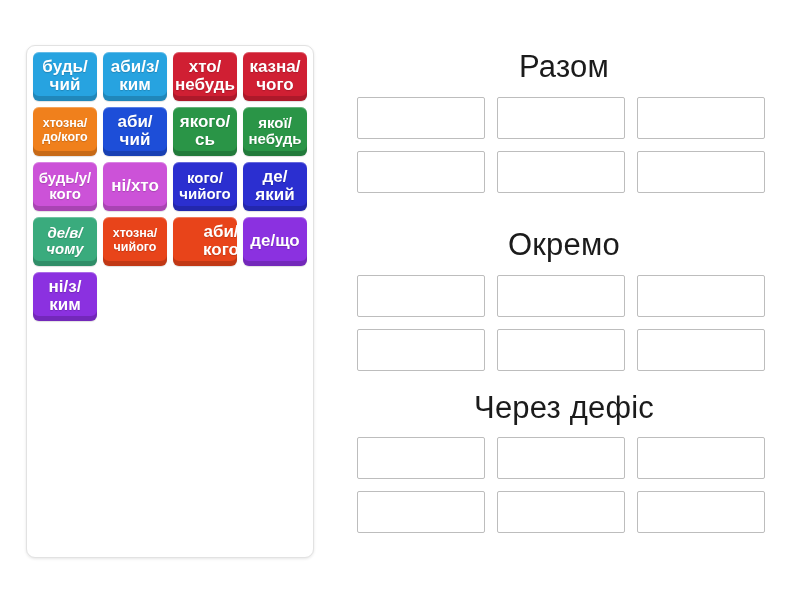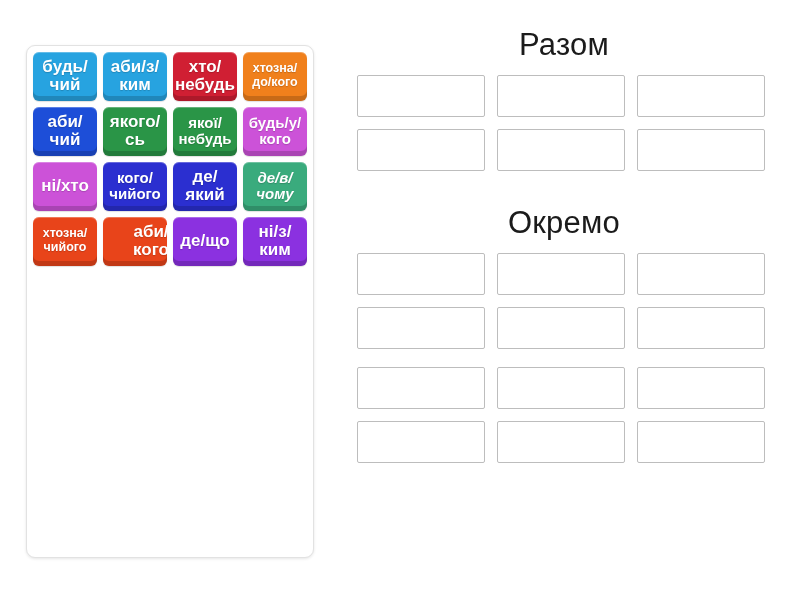--- a/index.html
+++ b/index.html
@@ -62,21 +62,21 @@
   }
 
   .tile.size-lg { font-size: 17px; }
   .tile.size-md { font-size: 15px; }
   .tile.size-sm { font-size: 12.5px; }
 
   
   #categories {
     position: absolute;
     left: 352px;
-    top: 26px;
+    top: 48px;
     width: 424px;
     height: 540px;
   }
 
   .category { margin-bottom: 14px; }
 
   .category-title {
     font-size: 31px;
     font-weight: 300;
     color: #1b1b1b;
@@ -109,20 +109,21 @@
 </head>
 <body>
 
 <div id="app">
 
   <div id="tile-panel">
     <div id="tile-grid">
         <div class="tile size-lg" style="background: rgb(39, 163, 224);">будь/чий</div>
         <div class="tile size-lg" style="background: rgb(39, 163, 224);">аби/з/ким</div>
         <div class="tile size-lg" style="background: rgb(208, 31, 51);">хто/небудь</div>
+        <div class="tile size-lg" style="background: rgb(208, 31, 51);">казна/чого</div>
         <div class="tile size-sm" style="background: rgb(240, 128, 28);">хтозна/до/кого</div>
         <div class="tile size-lg" style="background: #1d4ed8;">аби/чий</div>
         <div class="tile size-lg" style="background: rgb(42, 149, 71);">якого/сь</div>
         <div class="tile size-md" style="background: rgb(42, 149, 71);">якої/небудь</div>
         <div class="tile size-md" style="background: rgb(204, 82, 216);">будь/у/кого</div>
         <div class="tile size-lg" style="background: rgb(204, 82, 216);">ні/хто</div>
         <div class="tile size-md" style="background: rgb(43, 47, 208);">кого/чийого</div>
         <div class="tile size-lg" style="background: rgb(43, 47, 208);">де/який</div>
         <div class="tile size-md" style="background: rgb(58, 171, 125); font-style: italic;">де/в/чому</div>
         <div class="tile size-sm" style="background: rgb(232, 68, 26);">хтозна/чийого</div>
@@ -149,20 +150,21 @@
         <div class="slot-grid">
           <div class="slot"></div>
           <div class="slot"></div>
           <div class="slot"></div>
           <div class="slot"></div>
           <div class="slot"></div>
           <div class="slot"></div>
         </div>
       </div>
       <div class="category cat-defis">
+        <div class="category-title">Через дефіс</div>
         <div class="slot-grid">
           <div class="slot"></div>
           <div class="slot"></div>
           <div class="slot"></div>
           <div class="slot"></div>
           <div class="slot"></div>
           <div class="slot"></div>
         </div>
       </div>
     </div>

